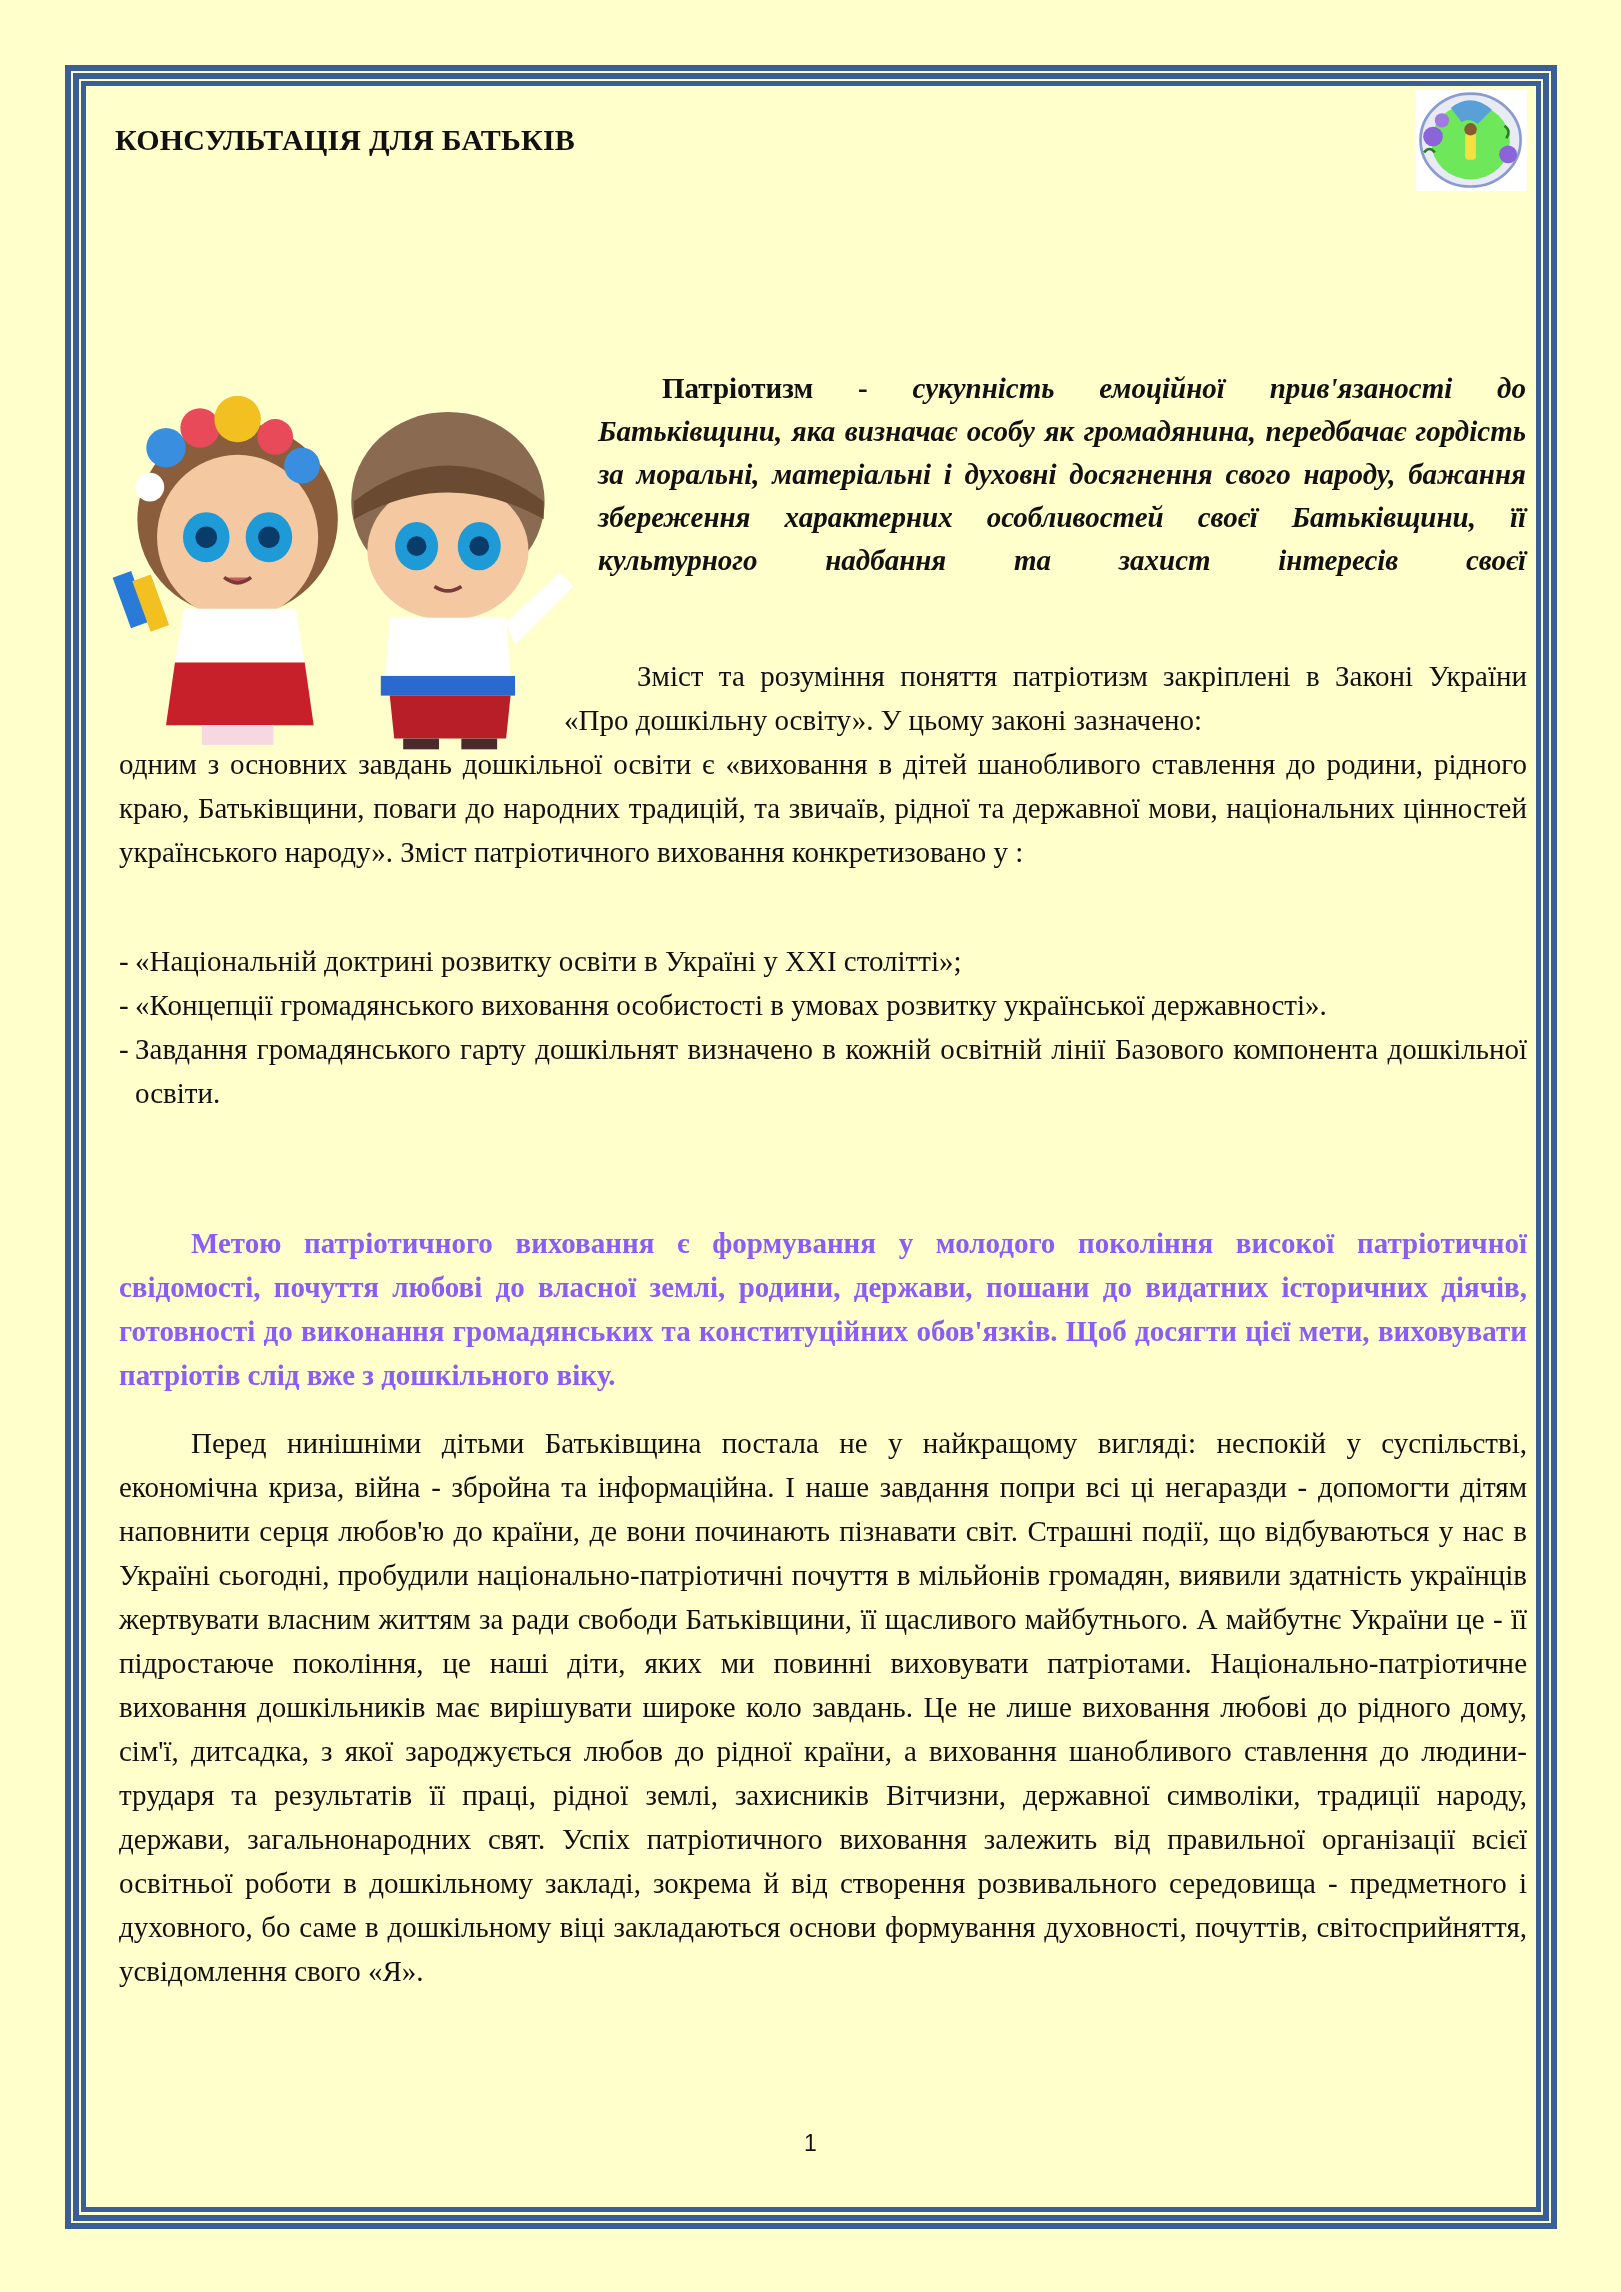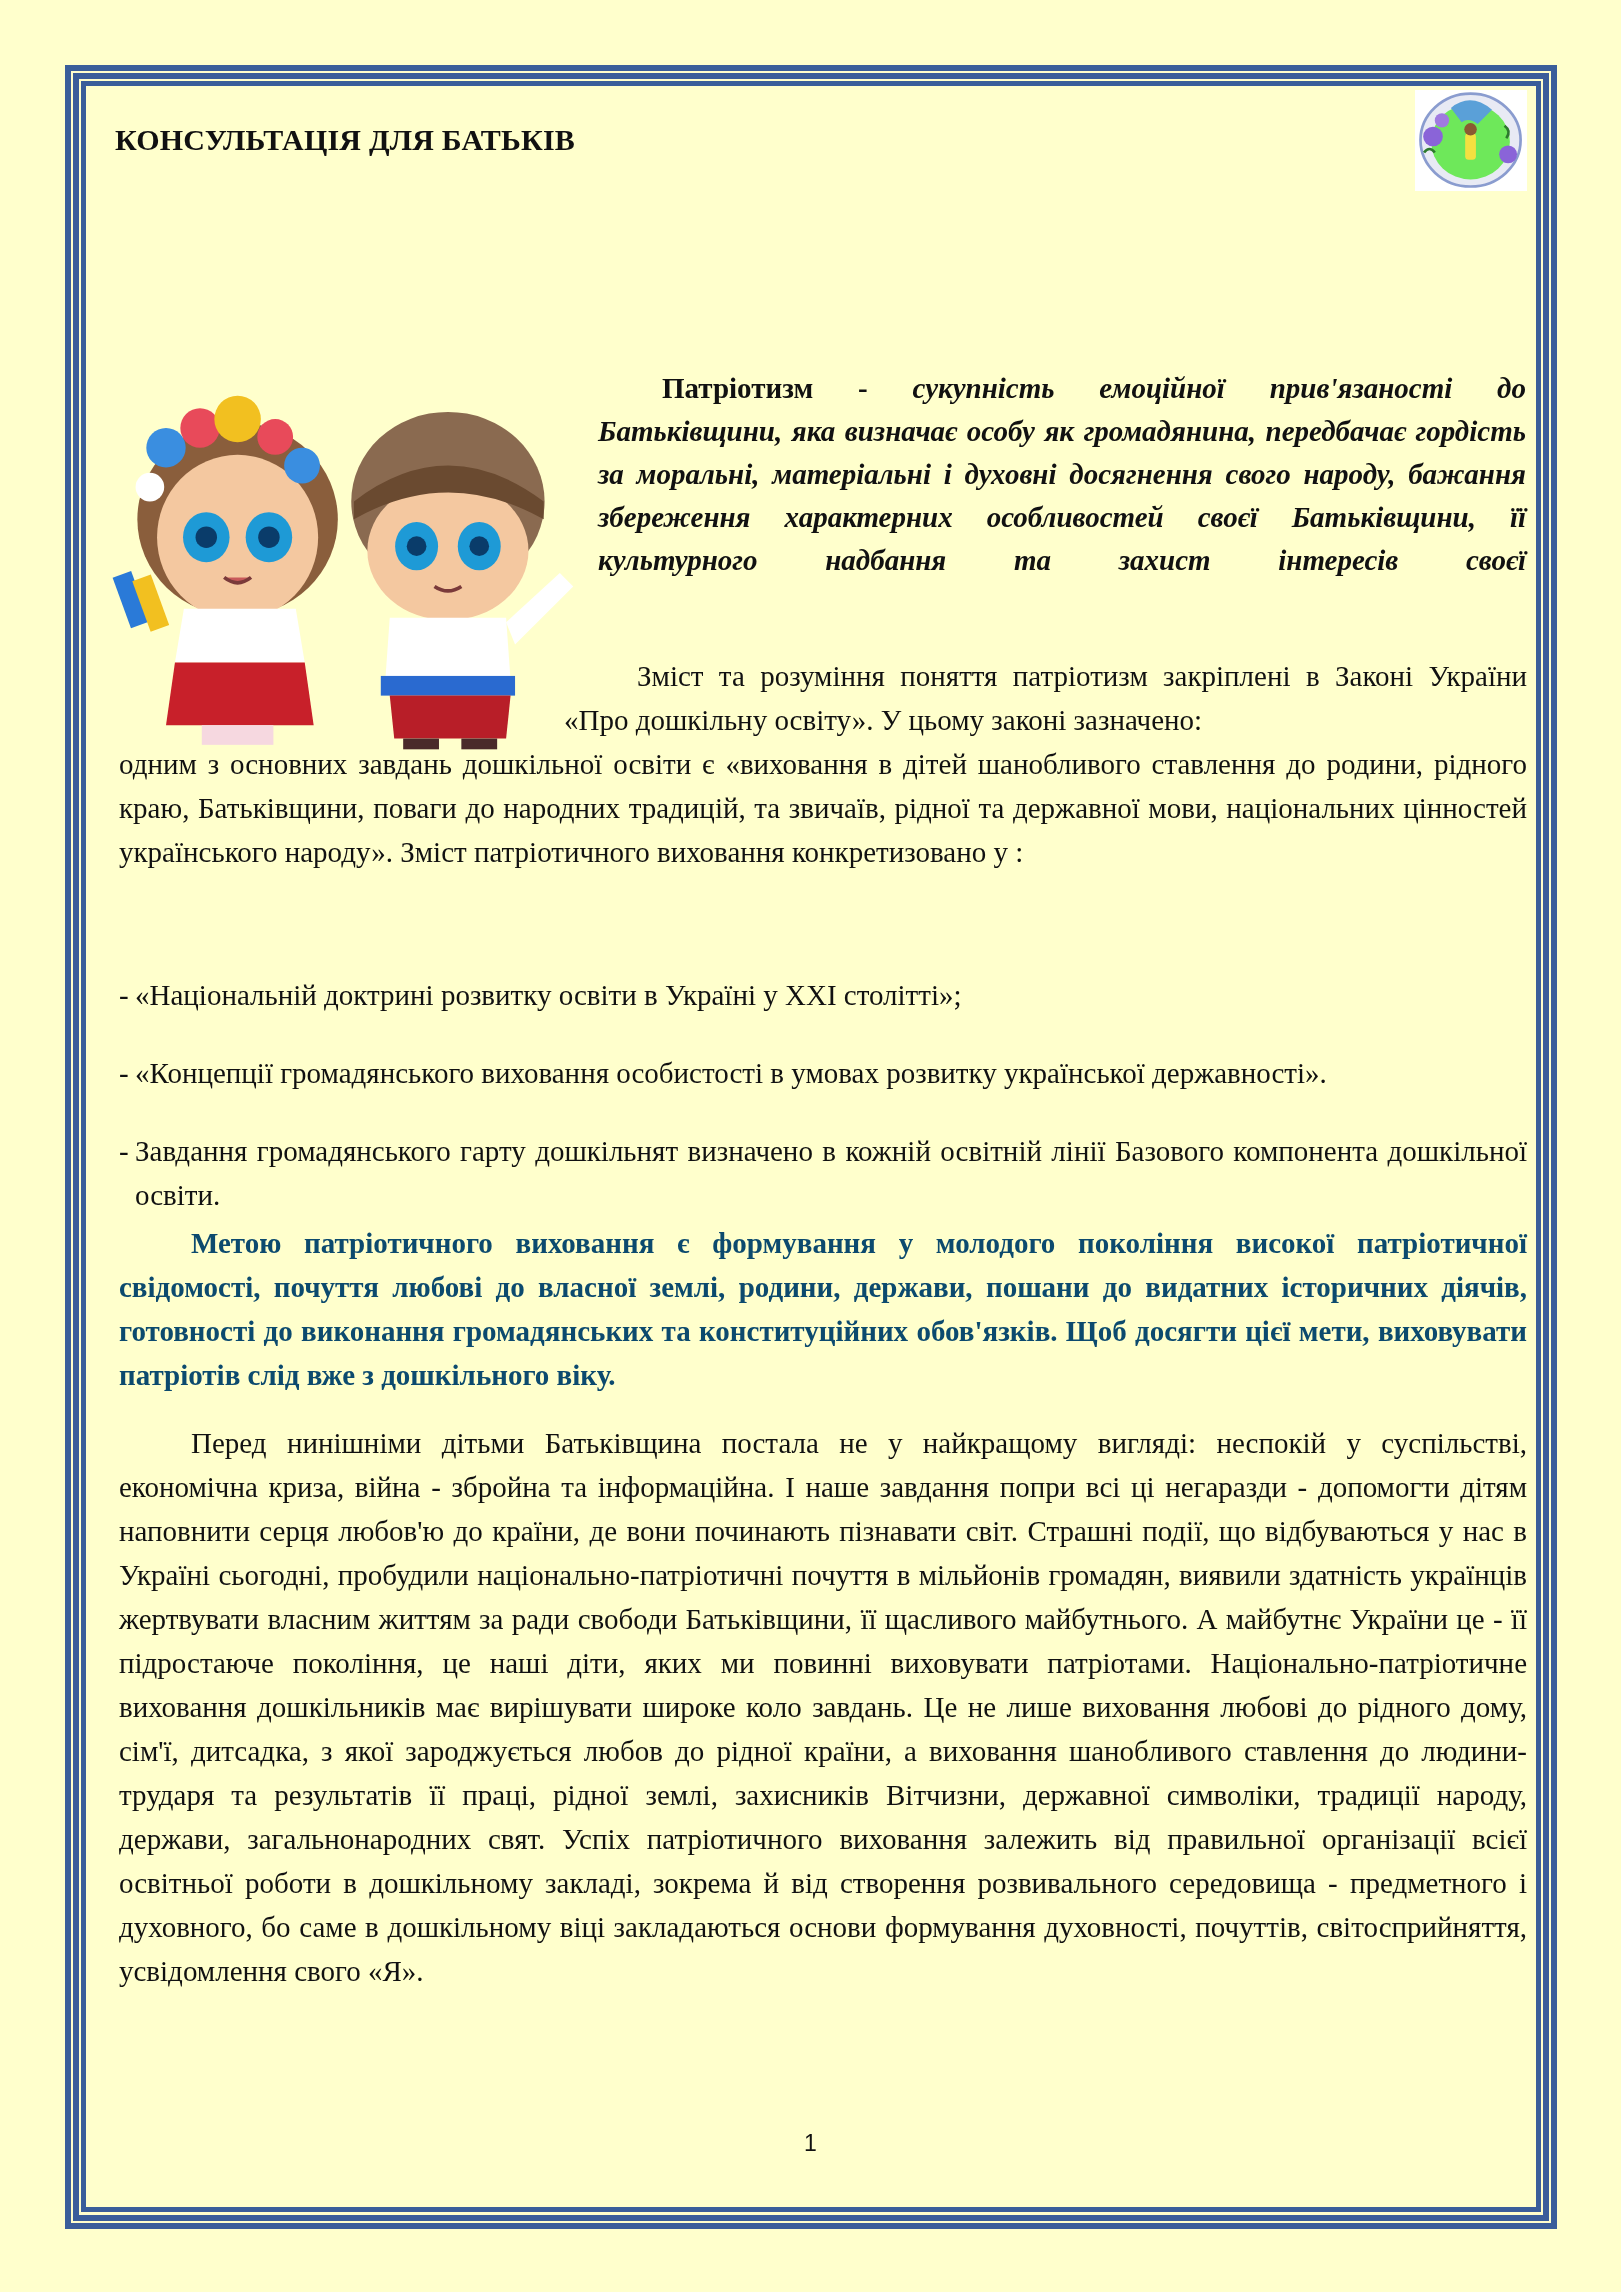--- a/index.html
+++ b/index.html
@@ -48,26 +48,26 @@
   .p1a {
     position:absolute; left:564px; top:654px; width:963px;
   }
   .p1b {
     position:absolute; left:119px; top:742px; width:1408px;
   }
   .list {
     position:absolute; left:119px; top:939px; width:1408px;
     list-style:none; margin:0; padding:0;
   }
-  .list li { position:relative; padding-left:16px; text-align:justify;margin-top:34px; }
+  .list li { position:relative; padding-left:16px; text-align:justify; }
   .list li::before { content:"-"; position:absolute; left:0; top:0; }
 
   .goal {
     position:absolute; left:119px; top:1221px; width:1408px;
-    color:#0c4a6e; font-weight:bold; font-size:29px; line-height:44px;
+    color:#8b5cf6; font-weight:bold; font-size:29px; line-height:44px;
     text-align:justify; text-indent:72px;
   }
   .body2 {
     position:absolute; left:119px; top:1421px; width:1408px;
     text-indent:72px;
   }
   .page-num {
     position:absolute; left:0; width:1621px; top:2130px;
     text-align:center; font-family:"Liberation Sans", sans-serif; font-size:23px;
   }

